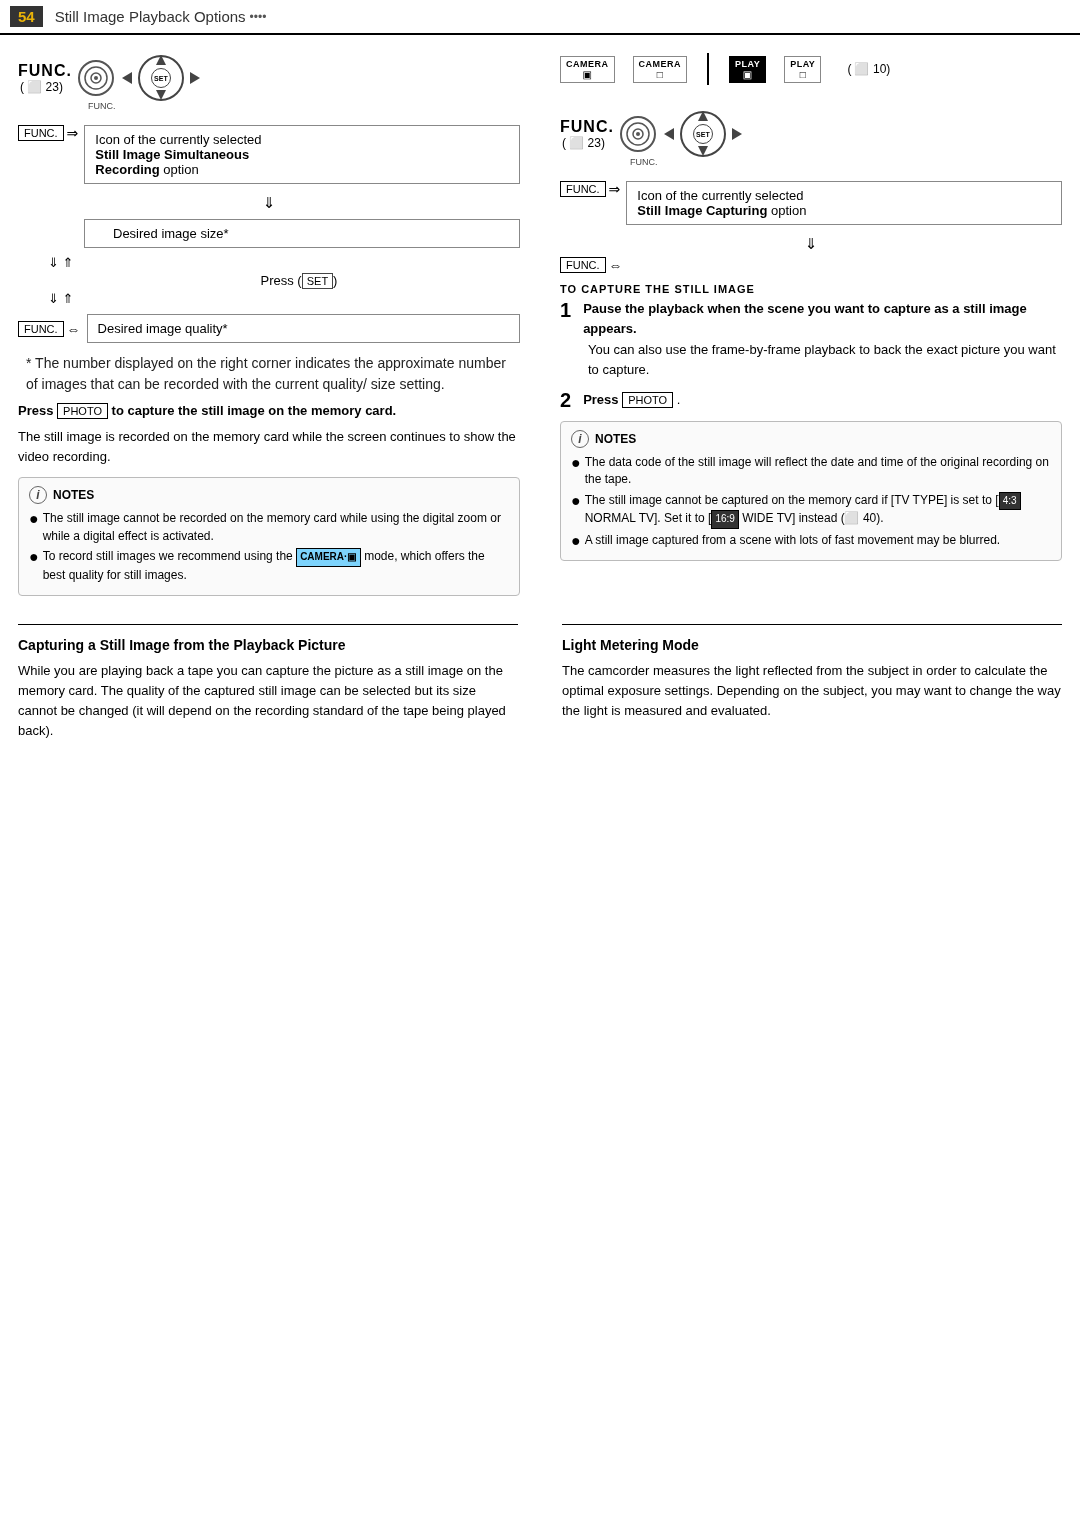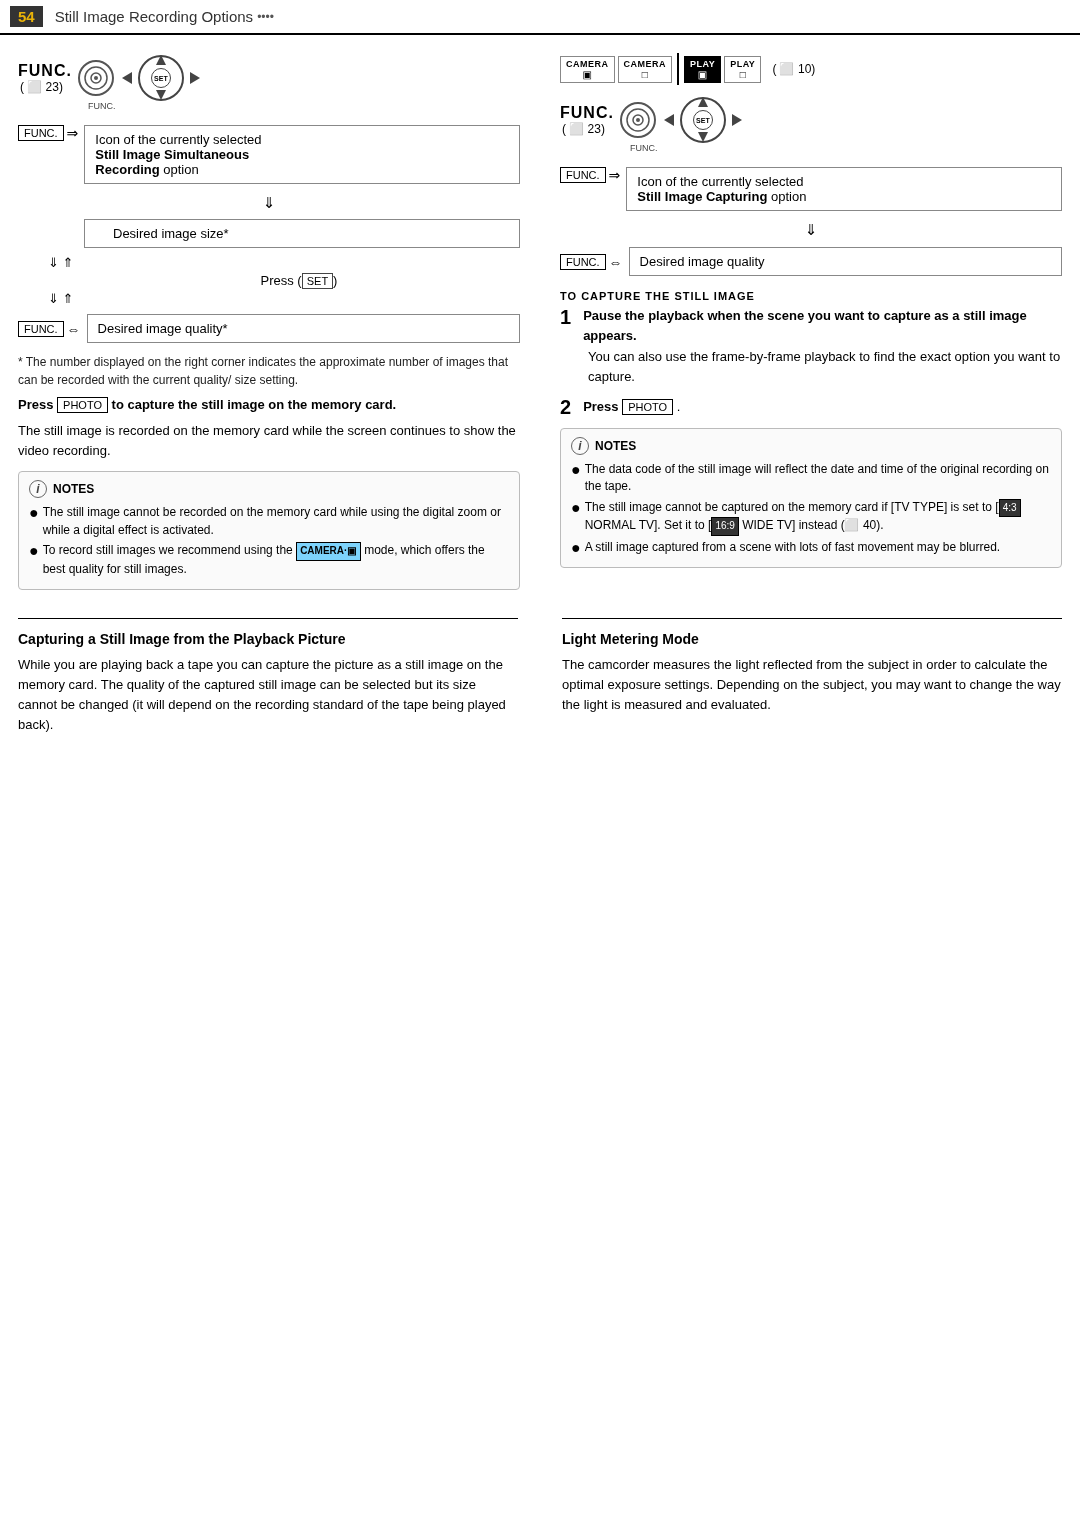--- a/index.html
+++ b/index.html
@@ -119,22 +119,22 @@
       display: flex;
       align-items: center;
       gap: 6px;
       margin: 3px 0 2px 30px;
     }
 
     
     .camera-modes {
       display: flex;
       align-items: center;
-      gap: 3px;
-      margin-bottom: 10px;
+      gap: 18px;
+      margin-bottom: 24px;
     }
     .mode-box {
       border: 1px solid #888;
       font-size: 10px;
       padding: 2px 5px;
       display: flex;
       flex-direction: column;
       align-items: center;
       background: #fff;
     }
@@ -263,23 +263,23 @@
       font-size: 14px;
       margin-bottom: 8px;
     }
     .section-body {
       font-size: 13px;
       line-height: 1.55;
     }
 
     
     .footnote {
-      font-size: 12px;
+      font-size: 14px;
       line-height: 1.5;
-      margin: 6px 0 8px 0;
+      margin: 6px 0 8px 8px;
       color: #222;
     }
 
     
     .press-statement {
       margin: 8px 0;
     }
     .press-bold {
       font-weight: bold;
       font-size: 13px;
@@ -306,21 +306,21 @@
       color: #fff;
     }
   </style>
 </head>
 <body>
 
 <div class="page">
 
   <div class="page-header">
     <span class="page-number">54</span>
-    <span class="page-title">Still Image Recording Options</span>
+    <span class="page-title">Still Image Playback Options</span>
     <span class="dots">••••</span>
   </div>
 
   <div class="main-content">
 
     <div class="col-left">
 
       <div class="func-section">
         <div class="func-row">
           <div>
@@ -519,35 +519,32 @@
         </div>
       </div>
 
       <div class="down-arrow-block">⇓</div>
 
       <div style="display:flex; align-items:center; gap:6px; margin: 4px 0 10px 0;">
         <div style="display:flex; align-items:center; gap:3px;">
           <span class="key-btn">FUNC.</span>
           <span style="font-size:14px;">⇔</span>
         </div>
-        <div class="instr-box" style="flex:1;">
-          <span>Desired image quality</span>
-        </div>
       </div>
 
       <div class="step-heading">TO CAPTURE THE STILL IMAGE</div>
 
       <div class="step-block">
         <div style="display:flex; align-items:flex-start; gap:6px;">
           <span class="step-num">1</span>
           <div class="step-content">
             <span class="bold-text">Pause the playback when the scene you want to capture as a still image appears.</span>
           </div>
         </div>
-        <div class="step-body" style="margin-left:28px;">You can also use the frame-by-frame playback to find the exact option you want to capture.</div>
+        <div class="step-body" style="margin-left:28px;">You can also use the frame-by-frame playback to back the exact picture you want to capture.</div>
       </div>
 
       <div class="step-block">
         <div style="display:flex; align-items:center; gap:6px;">
           <span class="step-num">2</span>
           <div>
             <span class="press-bold">Press </span><span class="key-btn">PHOTO</span><span> .</span>
           </div>
         </div>
       </div>

